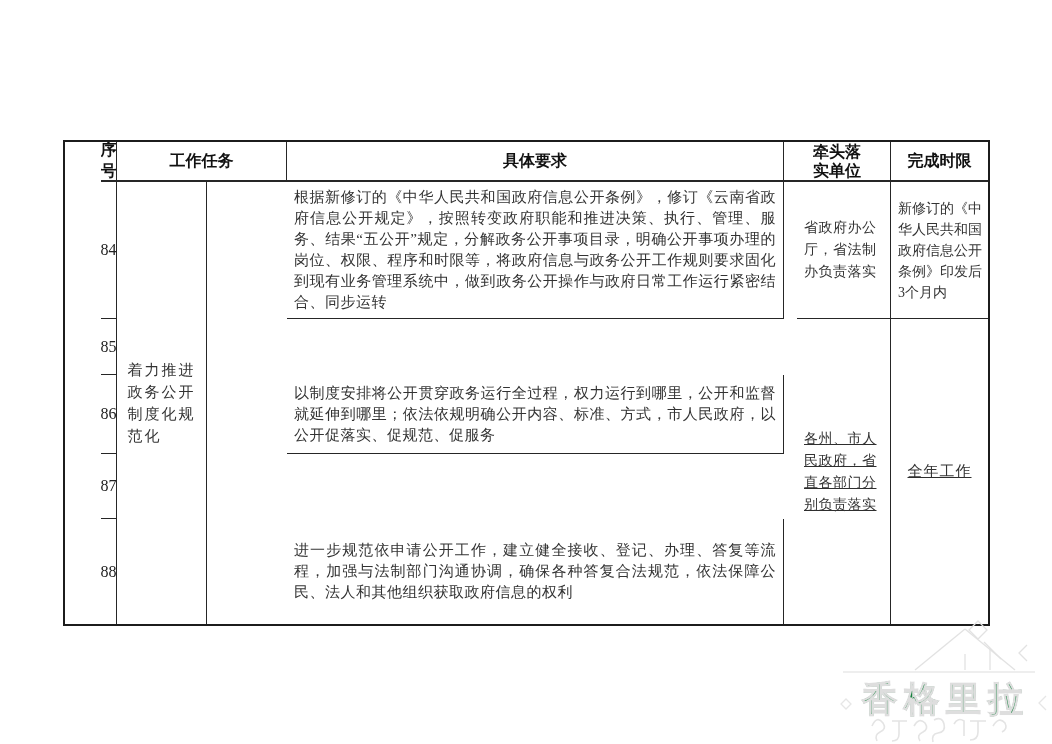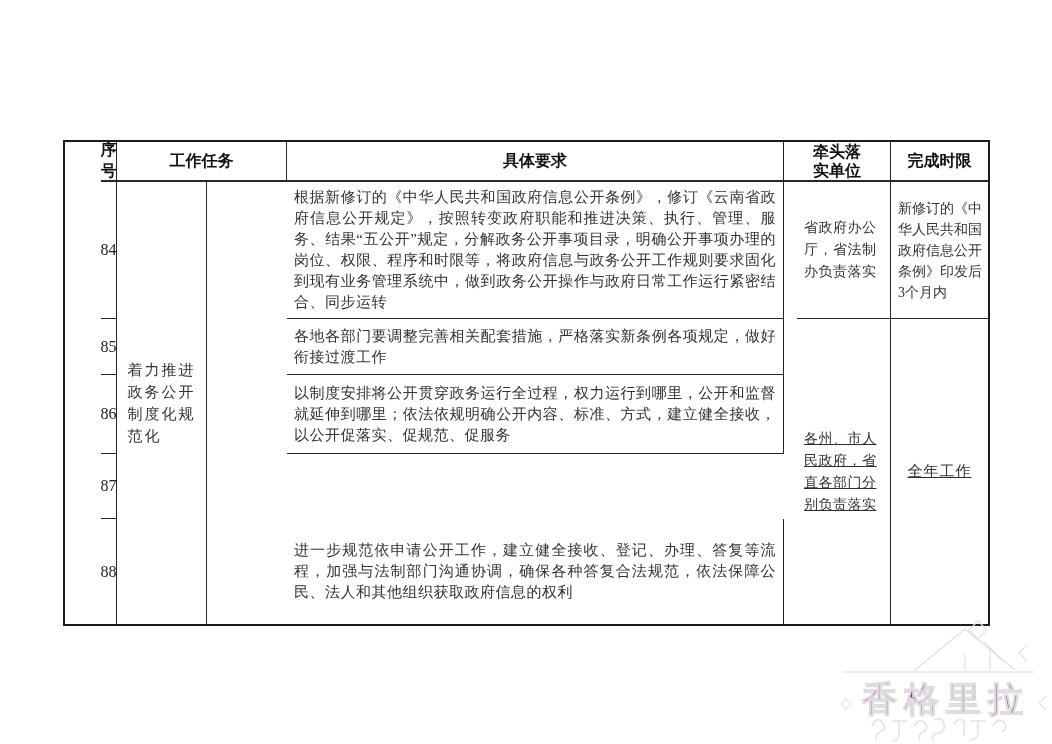--- a/index.html
+++ b/index.html
@@ -56,21 +56,21 @@
   .span-rows { grid-row: 2 / span 5; }
   .span-rows-b { grid-row: 3 / span 4; text-decoration: underline; }
 
   
   .wm { position: absolute; left: 838px; top: 614px; width: 214px; height: 130px; pointer-events: none; }
   .wm svg { position: absolute; left: 0; top: 0; }
   .wm-brand {
     position: absolute; left: 24px; top: 62px; width: 190px;
     font-family: "Liberation Serif", serif; font-weight: bold;
     font-size: 35px; letter-spacing: 7px; white-space: nowrap;
-    color: #a21caf; -webkit-text-stroke: 1px #deded; -webkit-text-stroke: 1px #dedede;
+    color: #15803d; -webkit-text-stroke: 1px #deded; -webkit-text-stroke: 1px #dedede;
     text-shadow: 0 0 1px #e3e3e3;
   }
 </style>
 </head>
 <body>
 
 <div class="tbl">
 
   <div class="cell hdr c1 r1">
     <span>序号</span>
@@ -104,25 +104,22 @@
       <span>88</span>
     </div>
 
   <div class="cell taskcell c2 span-rows no-b">
     <span>着力推进政务公开制度化规范化</span>
   </div>
 
   <div class="cell reqcell c4 r2">
     <span>根据新修订的《中华人民共和国政府信息公开条例》，修订《云南省政府信息公开规定》，按照转变政府职能和推进决策、执行、管理、服务、结果“五公开”规定，分解政务公开事项目录，明确公开事项办理的岗位、权限、程序和时限等，将政府信息与政务公开工作规则要求固化到现有业务管理系统中，做到政务公开操作与政府日常工作运行紧密结合、同步运转</span>
   </div>
-  <div class="cell reqcell c4 r3">
-    <span>各地各部门要调整完善相关配套措施，严格落实新条例各项规定，做好衔接过渡工作</span>
-  </div>
   <div class="cell reqcell c4 r4">
-    <span>以制度安排将公开贯穿政务运行全过程，权力运行到哪里，公开和监督就延伸到哪里；依法依规明确公开内容、标准、方式，建立健全接收，以公开促落实、促规范、促服务</span>
+    <span>以制度安排将公开贯穿政务运行全过程，权力运行到哪里，公开和监督就延伸到哪里；依法依规明确公开内容、标准、方式，市人民政府，以公开促落实、促规范、促服务</span>
   </div>
   <div class="cell reqcell c4 r6 no-b">
     <span>进一步规范依申请公开工作，建立健全接收、登记、办理、答复等流程，加强与法制部门沟通协调，确保各种答复合法规范，依法保障公民、法人和其他组织获取政府信息的权利</span>
   </div>
 
   <div class="cell unitcell c5 r2">
     <span>省政府办公厅，省法制办负责落实</span>
   </div>
   <div class="cell unitcell c5 span-rows-b no-b">
     <span>各州、市人民政府，省直各部门分别负责落实</span>

